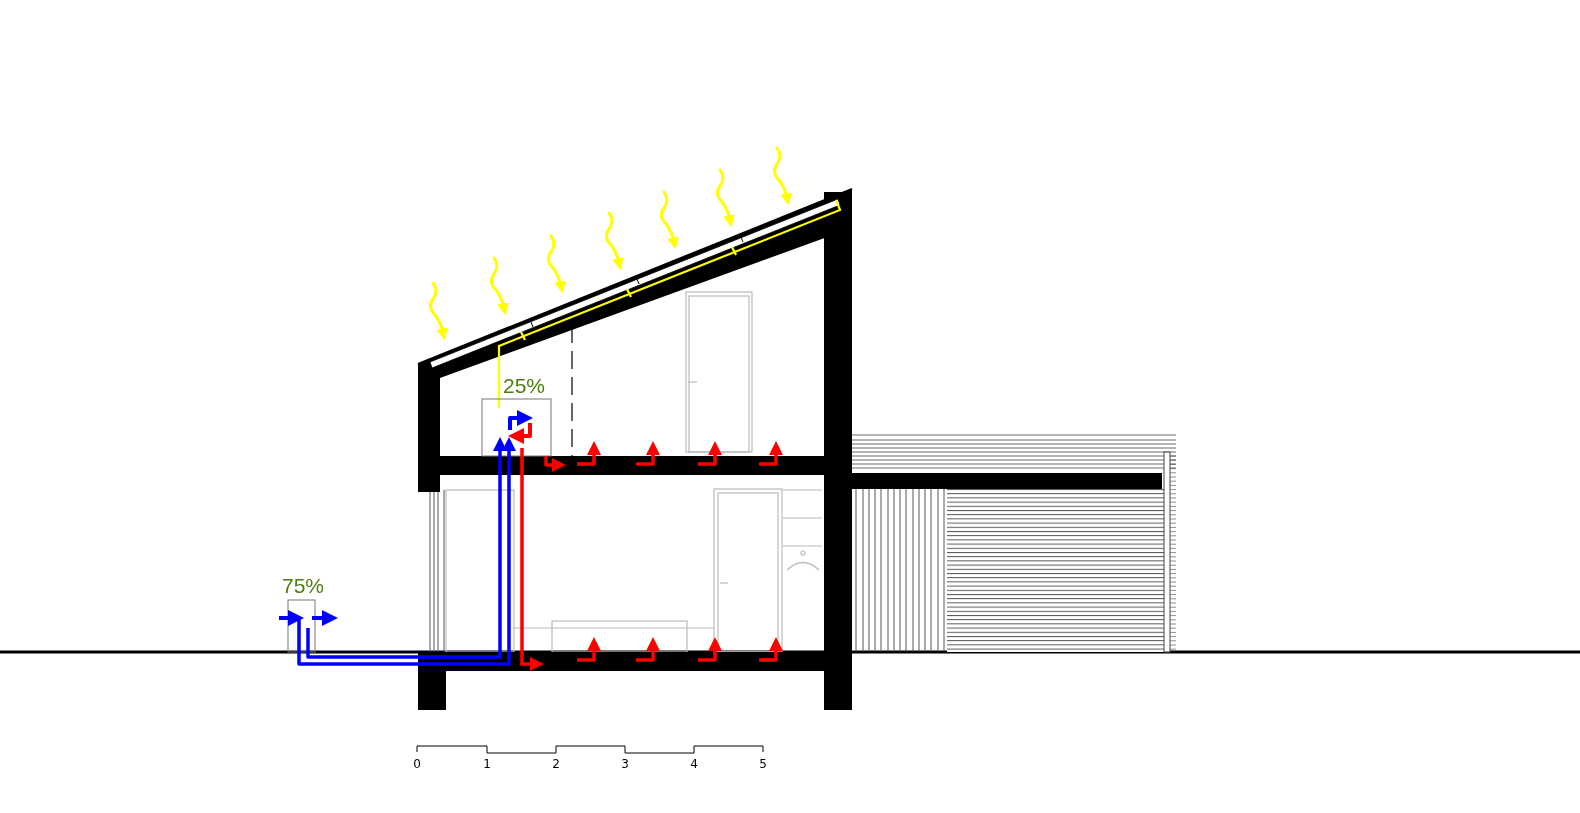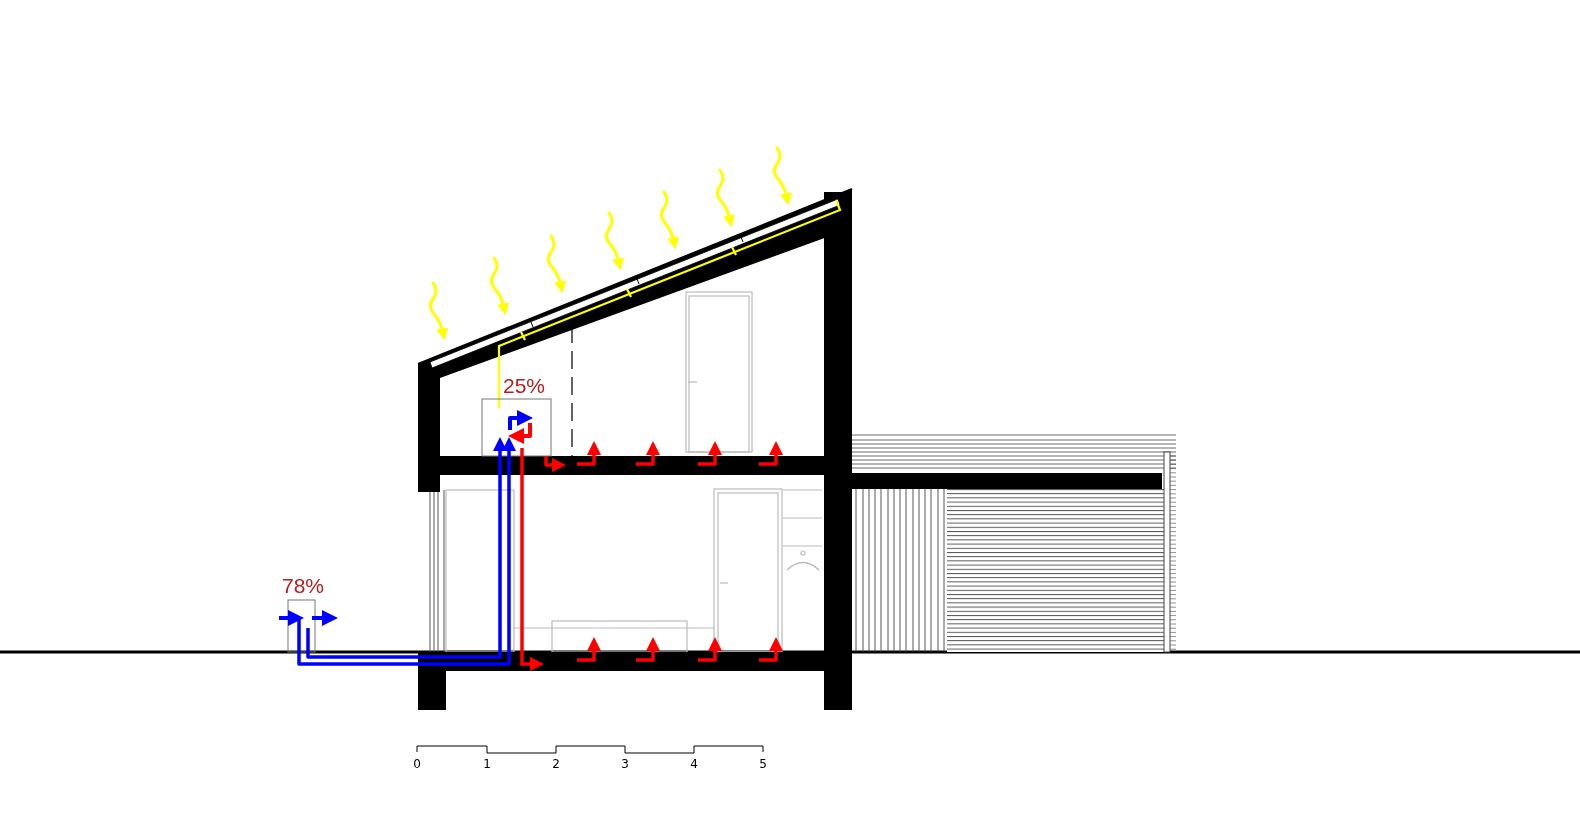--- a/index.html
+++ b/index.html
@@ -1,18 +1,18 @@
 <!DOCTYPE html>
 <html><head>
 <meta charset="utf-8">
 <style>
   html, body { margin: 0; padding: 0; background: #ffffff; }
   body { width: 1580px; height: 813px; overflow: hidden; position: relative; font-family: "DejaVu Sans", sans-serif; }
   #canvas { position: absolute; left: 0; top: 0; width: 1580px; height: 813px; }
-  .label-pct { position: absolute; font-family: "Liberation Sans", sans-serif; font-size: 21px; color: #b91c1c; line-height: 1; }
+  .label-pct { position: absolute; font-family: "Liberation Sans", sans-serif; font-size: 21px; color: #4d7c0f; line-height: 1; }
   .scale-num { position: absolute; font-family: "DejaVu Sans", sans-serif; font-size: 12px; color: #000; transform: translateX(-50%); line-height: 1; }
 </style>
 </head>
 <body>
 
 <svg id="canvas" viewBox="0 0 1580 813" xmlns="http://www.w3.org/2000/svg">
   <defs>
     <marker id="arrowRed" markerWidth="4" markerHeight="4" refX="2" refY="2" orient="auto" markerUnits="strokeWidth">
       <path d="M0,0 L4,2 L0,4 Z" fill="#ff0000"></path>
     </marker>
@@ -227,20 +227,20 @@
     <polyline points="698,660 715,660 715,644" marker-end="url(#arrowRed)"></polyline>
     <polyline points="759,660 776,660 776,644" marker-end="url(#arrowRed)"></polyline>
   </g>
 
   <g stroke="#000" stroke-width="1" fill="none">
     <polyline points="417,752 417,746 487,746 487,753 556,753 556,746 625,746 625,753 694,753 694,746 763,746 763,752"></polyline>
   </g>
 </svg>
 
 <div class="label-pct" style="left:503px; top:375px;">25%</div>
-<div class="label-pct" style="left:282px; top:575px;">78%</div>
+<div class="label-pct" style="left:282px; top:575px;">75%</div>
 
 <div class="scale-num" style="left:417px; top:758px;">0</div>
 <div class="scale-num" style="left:487px; top:758px;">1</div>
 <div class="scale-num" style="left:556px; top:758px;">2</div>
 <div class="scale-num" style="left:625px; top:758px;">3</div>
 <div class="scale-num" style="left:694px; top:758px;">4</div>
 <div class="scale-num" style="left:763px; top:758px;">5</div>
 
 </body></html>

